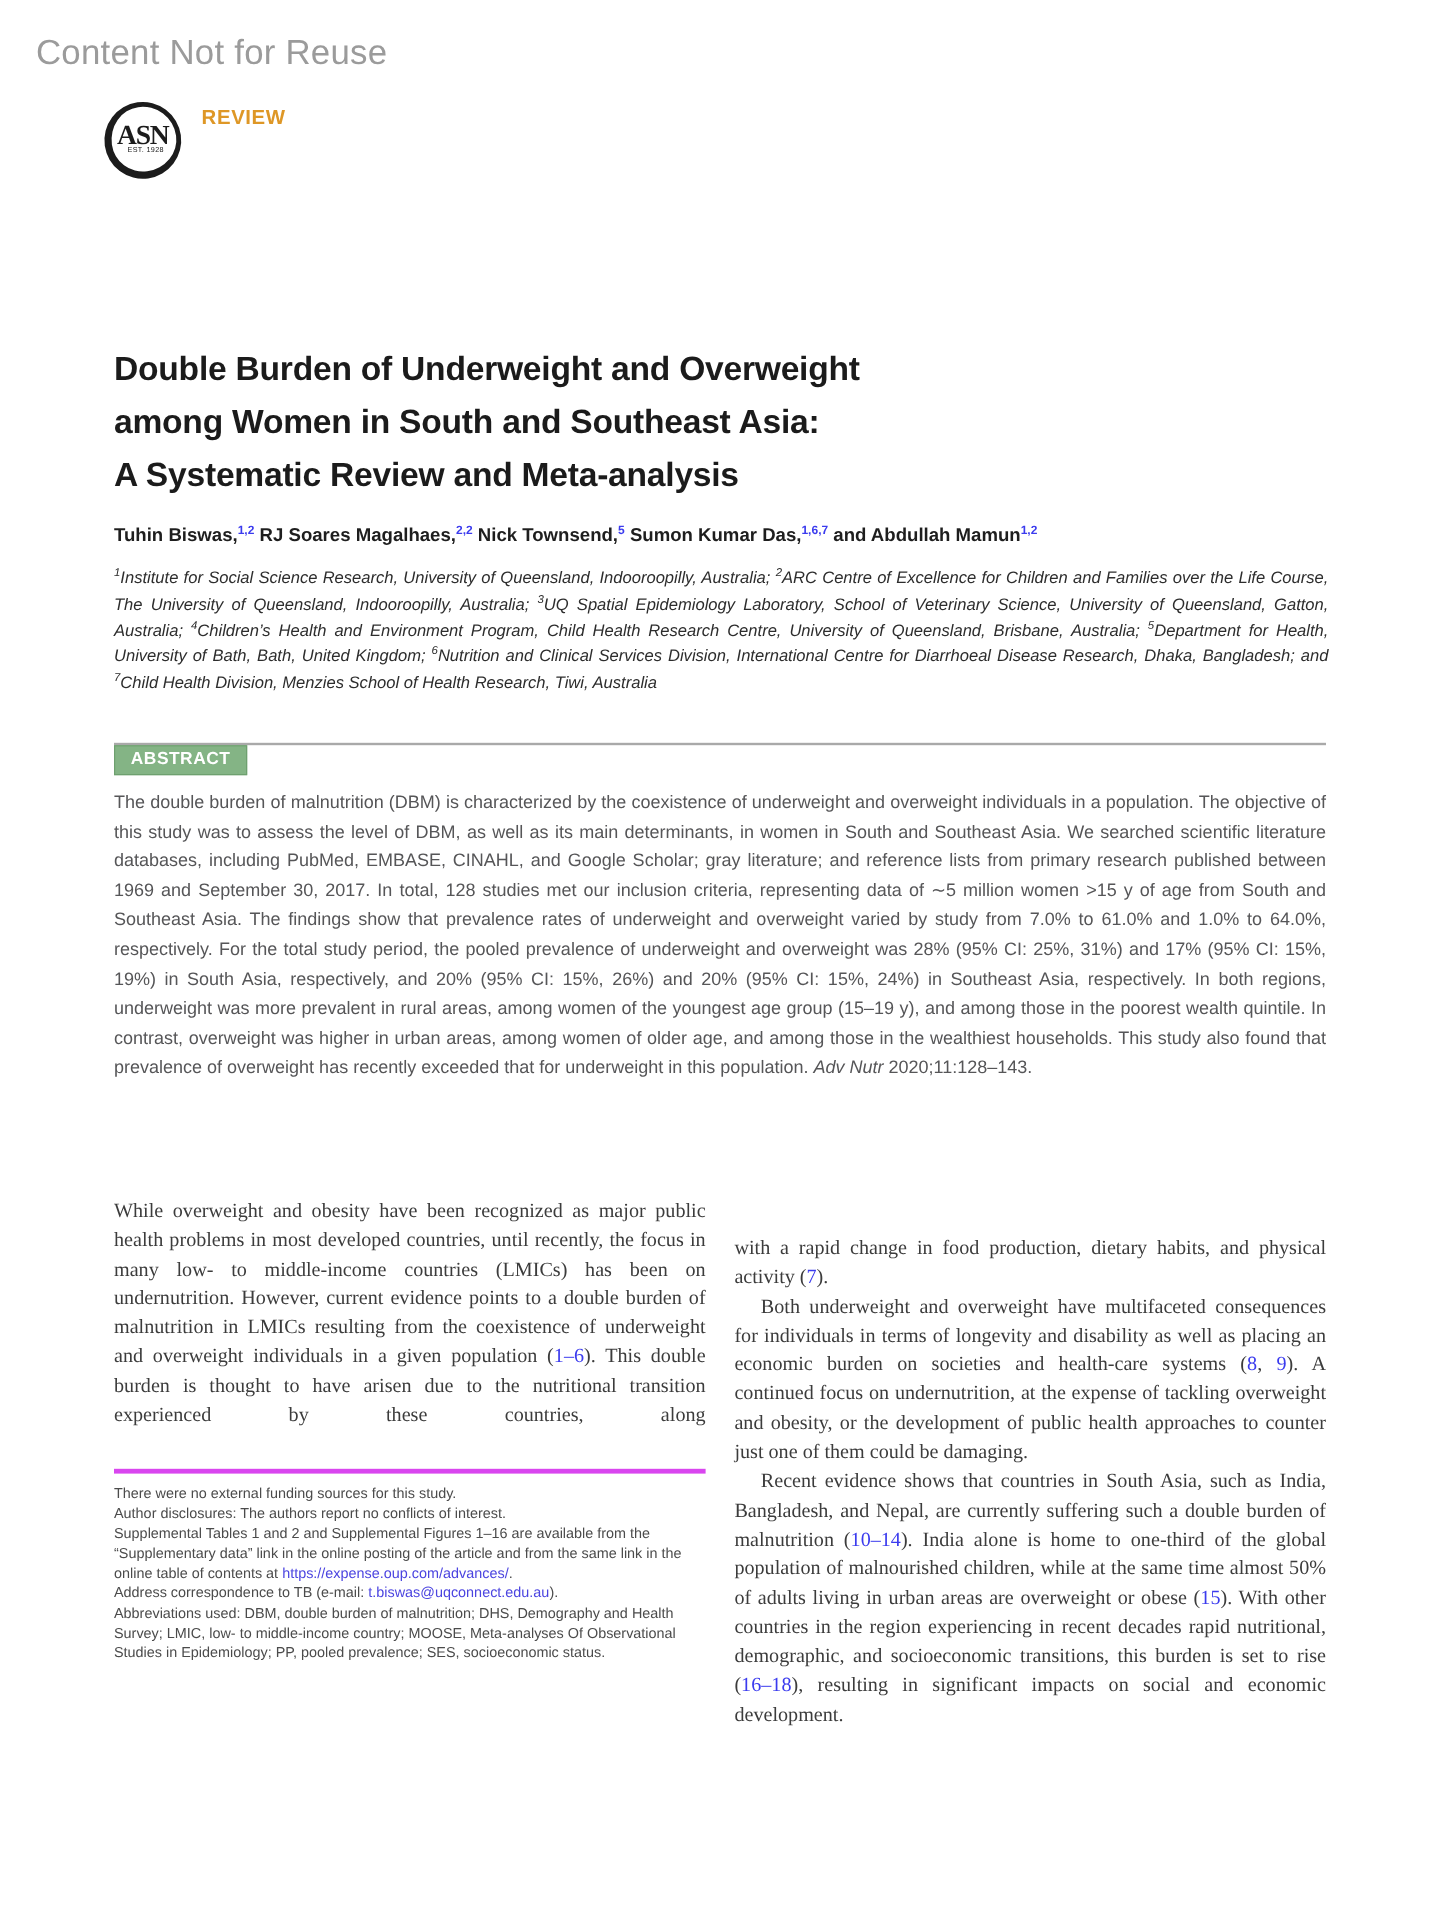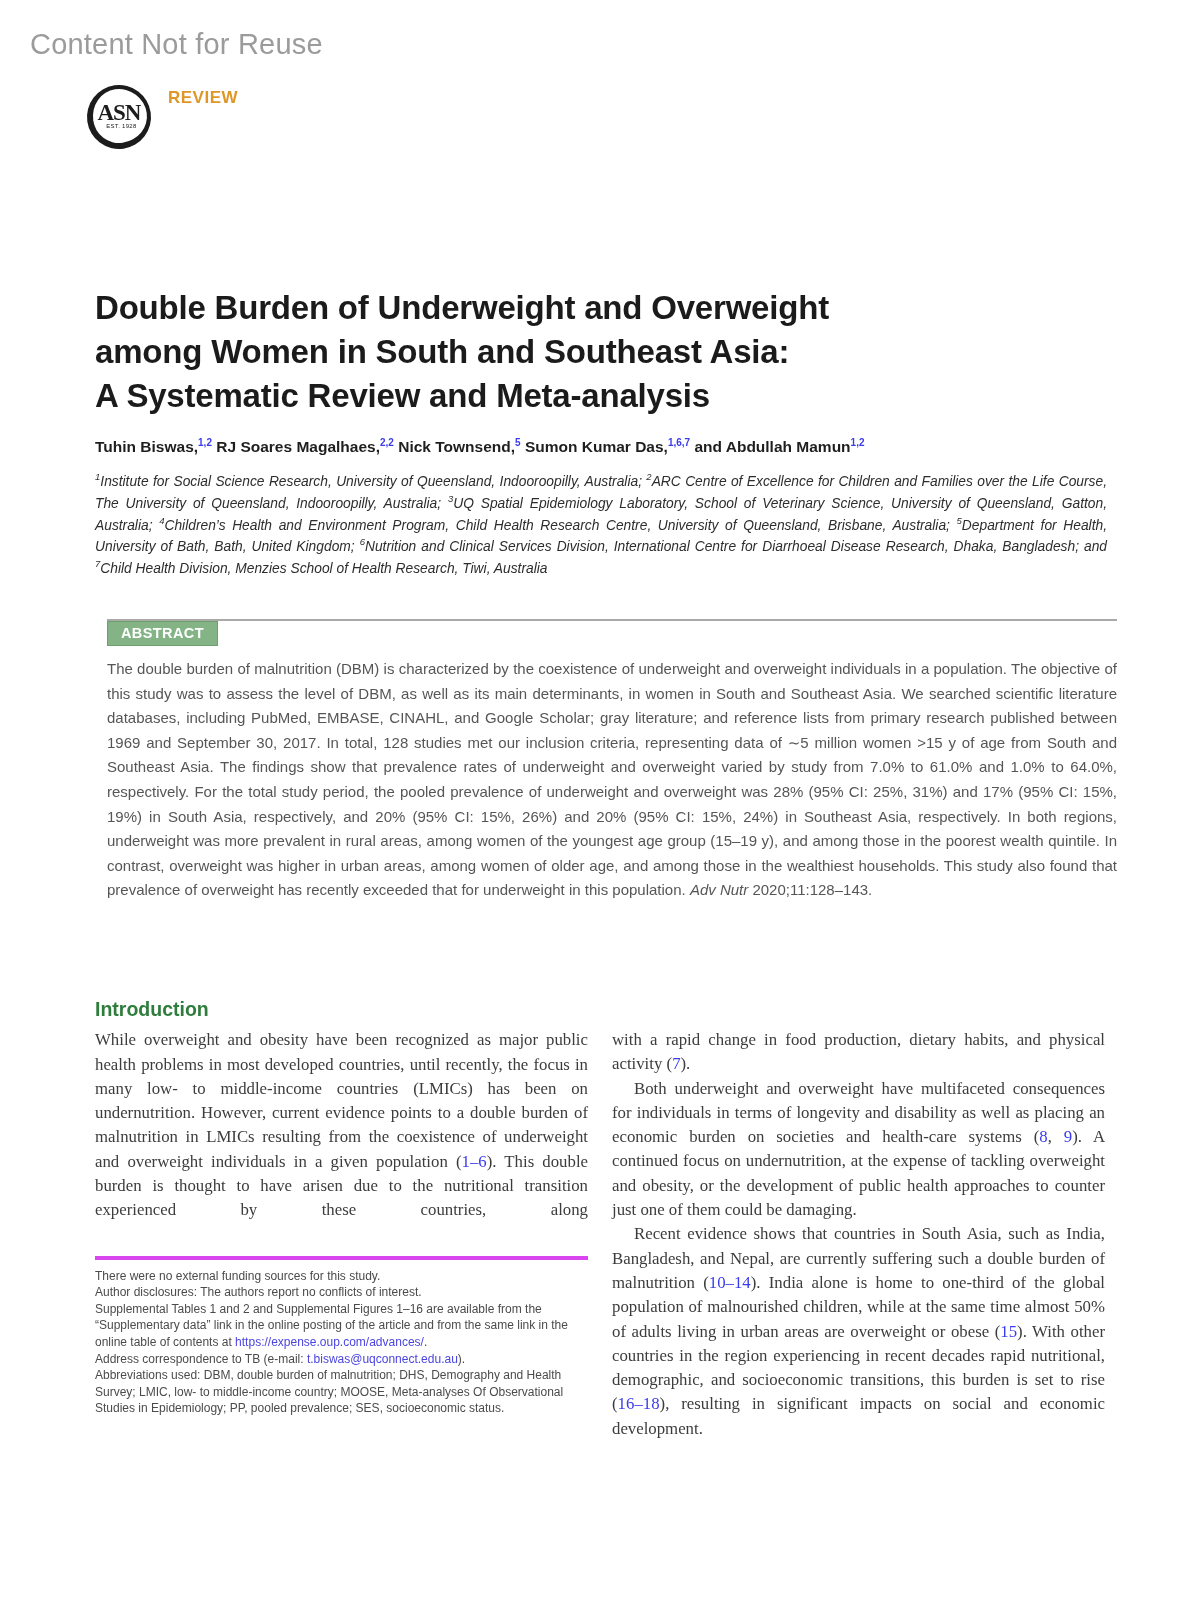--- a/index.html
+++ b/index.html
@@ -36,35 +36,35 @@
     font-family:"Liberation Sans",sans-serif;font-size:6px;color:#1c1c1c;transform:rotate(8deg);
     letter-spacing:0.3px;
   }
   .review-badge{
     position:absolute;left:168px;top:88px;
     font-size:17px;font-weight:700;color:var(--review-orange);letter-spacing:0.5px;
   }
   
   .title{
     position:absolute;left:95px;top:286px;width:1010px;
-    font-size:33px;line-height:44px;font-weight:700;color:#1b1b1b;
+    font-size:28px;line-height:44px;font-weight:700;color:#1b1b1b;
     white-space:pre-line;letter-spacing:-0.2px;
   }
   .authors{
     position:absolute;left:95px;top:438px;width:1010px;
     font-size:15.5px;font-weight:700;color:#1e1e1e;
   }
   .authors sup{color:var(--link-blue);font-size:10px;font-weight:700;}
   .affiliations{
     position:absolute;left:95px;top:471px;width:1012px;
     font-style:italic;font-size:13.8px;line-height:21.8px;color:#2d2d2d;text-align:justify;
   }
   .affiliations sup{font-size:9.5px;font-style:italic;}
   
-  .abstract{position:absolute;left:95px;top:619px;width:1010px;border-top:2.5px solid #a9a9a9;margin-left:12px;}
+  .abstract{position:absolute;left:95px;top:619px;width:1010px;border-top:2.5px solid #a9a9a9;}
   .abstract-badge{
     display:inline-block;background:var(--badge-green);color:#ffffff;
     font-weight:700;font-size:14.5px;letter-spacing:0.4px;
     padding:3px 13px 4px 13px;border:1px solid #6ea06f;
   }
   .abstract-text{
     margin-top:11px;font-size:15px;line-height:24.6px;color:#565658;text-align:justify;
   }
   .abstract-text .it{font-style:italic;}
   
@@ -130,21 +130,20 @@
   <p class="affiliations"><sup>1</sup><span>Institute for Social Science Research, University of Queensland, Indooroopilly, Australia; </span><sup>2</sup><span>ARC Centre of Excellence for Children and Families over the Life Course, The University of Queensland, Indooroopilly, Australia; </span><sup>3</sup><span>UQ Spatial Epidemiology Laboratory, School of Veterinary Science, University of Queensland, Gatton, Australia; </span><sup>4</sup><span>Children’s Health and Environment Program, Child Health Research Centre, University of Queensland, Brisbane, Australia; </span><sup>5</sup><span>Department for Health, University of Bath, Bath, United Kingdom; </span><sup>6</sup><span>Nutrition and Clinical Services Division, International Centre for Diarrhoeal Disease Research, Dhaka, Bangladesh; and </span><sup>7</sup><span>Child Health Division, Menzies School of Health Research, Tiwi, Australia</span></p>
 
   <section class="abstract">
     <div class="abstract-badge">ABSTRACT</div>
     <p class="abstract-text"><span>The double burden of malnutrition (DBM) is characterized by the coexistence of underweight and overweight individuals in a population. The objective of this study was to assess the level of DBM, as well as its main determinants, in women in South and Southeast Asia. We searched scientific literature databases, including PubMed, EMBASE, CINAHL, and Google Scholar; gray literature; and reference lists from primary research published between 1969 and September 30, 2017. In total, 128 studies met our inclusion criteria, representing data of ∼5 million women &gt;15 y of age from South and Southeast Asia. The findings show that prevalence rates of underweight and overweight varied by study from 7.0% to 61.0% and 1.0% to 64.0%, respectively. For the total study period, the pooled prevalence of underweight and overweight was 28% (95% CI: 25%, 31%) and 17% (95% CI: 15%, 19%) in South Asia, respectively, and 20% (95% CI: 15%, 26%) and 20% (95% CI: 15%, 24%) in Southeast Asia, respectively. In both regions, underweight was more prevalent in rural areas, among women of the youngest age group (15–19 y), and among those in the poorest wealth quintile. In contrast, overweight was higher in urban areas, among women of older age, and among those in the wealthiest households. This study also found that prevalence of overweight has recently exceeded that for underweight in this population.   </span><span class="it">Adv Nutr</span><span> 2020;11:128–143.</span></p>
   </section>
 
 
   <div class="columns">
     <div class="col col-left">
-      <h2 class="intro-heading">Introduction</h2>
       <p class="cont"><span>While overweight and obesity have been recognized as major public health problems in most developed countries, until recently, the focus in many low- to middle-income countries (LMICs) has been on undernutrition. However, current evidence points to a double burden of malnutrition in LMICs resulting from the coexistence of underweight and overweight individuals in a given population (</span><span class="lnk">1–6</span><span>). This double burden is thought to have arisen due to the nutritional transition experienced by these countries, along</span></p>
       <div class="footnotes">
         <div><span>There were no external funding sources for this study.</span></div>
         <div><span>Author disclosures: The authors report no conflicts of interest.</span></div>
         <div><span>Supplemental Tables 1 and 2 and Supplemental Figures 1–16 are available from the “Supplementary data” link in the online posting of the article and from the same link in the online table of contents at </span><span class="lnk">https://expense.oup.com/advances/</span><span>.</span></div>
         <div><span>Address correspondence to TB (e-mail: </span><span class="lnk">t.biswas@uqconnect.edu.au</span><span>).</span></div>
         <div><span>Abbreviations used: DBM, double burden of malnutrition; DHS, Demography and Health Survey; LMIC, low- to middle-income country; MOOSE, Meta-analyses Of Observational Studies in Epidemiology; PP, pooled prevalence; SES, socioeconomic status.</span></div>
       </div>
     </div>
     <div class="col col-right">

